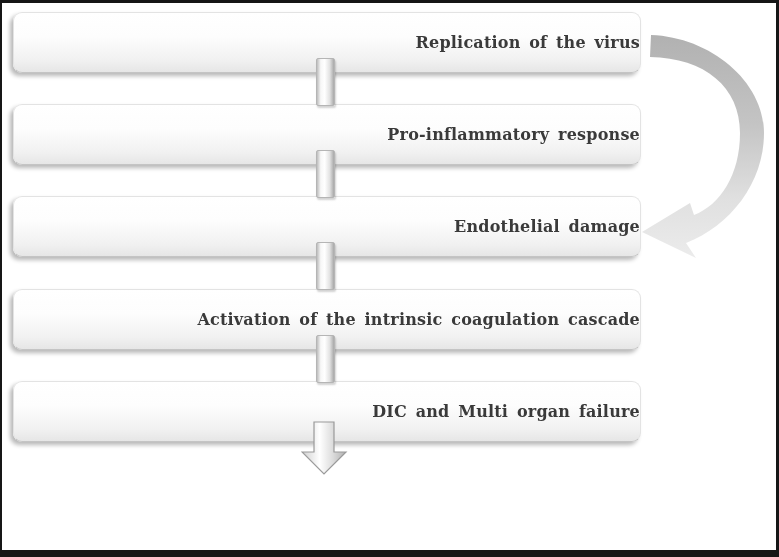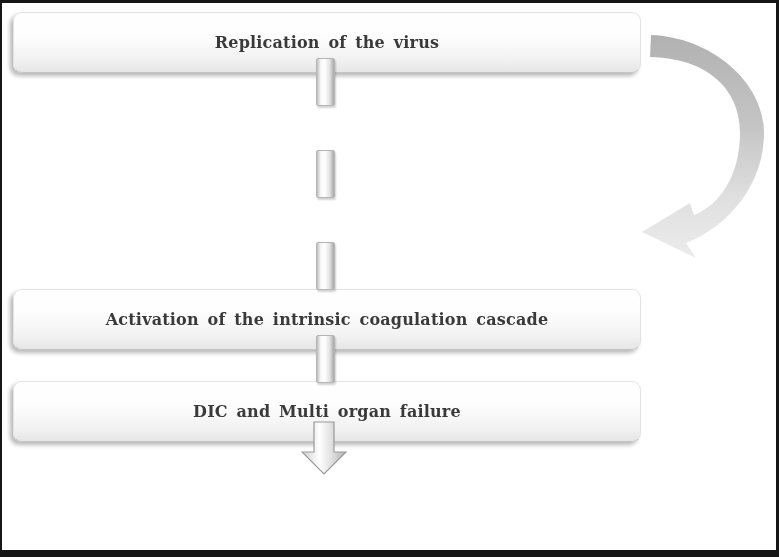--- a/index.html
+++ b/index.html
@@ -25,21 +25,21 @@
     width: 628px;
     height: 61px;
     box-sizing: border-box;
     border-radius: 9px;
     background: linear-gradient(180deg, #ffffff 0%, #fdfdfd 40%, #f1f1f1 80%, #e6e6e6 100%);
     border: 1px solid #e3e3e3;
     border-bottom-color: #c4c4c4;
     box-shadow: -3px 3px 4px rgba(0,0,0,0.28);
     display: flex;
     align-items: center;
-    justify-content: center;
+    justify-content: flex-end;
   }
   .flow-label {
     font-weight: bold;
     font-size: 16px;
     color: #3a3a3a;
     letter-spacing: 0.2px;
     word-spacing: 3px;
     white-space: nowrap;
   }
   .box-1 { top: 9px; }
@@ -81,20 +81,26 @@
   }
 </style>
 </head>
 <body>
 
 <div class="frame">
 
   <div class="flow-box box-1">
     <span class="flow-label">Replication of the virus</span>
   </div>
+  <div class="flow-box box-2">
+    <span class="flow-label">Pro-inflammatory response</span>
+  </div>
+  <div class="flow-box box-3">
+    <span class="flow-label">Endothelial damage</span>
+  </div>
   <div class="flow-box box-5">
     <span class="flow-label">DIC and Multi organ failure</span>
   </div>
   <div class="flow-box box-4">
     <span class="flow-label">Activation of the intrinsic coagulation cascade</span>
   </div>
 
   <div class="connector-bar bar-1"></div>
   <div class="connector-bar bar-2"></div>
   <div class="connector-bar bar-3"></div>

